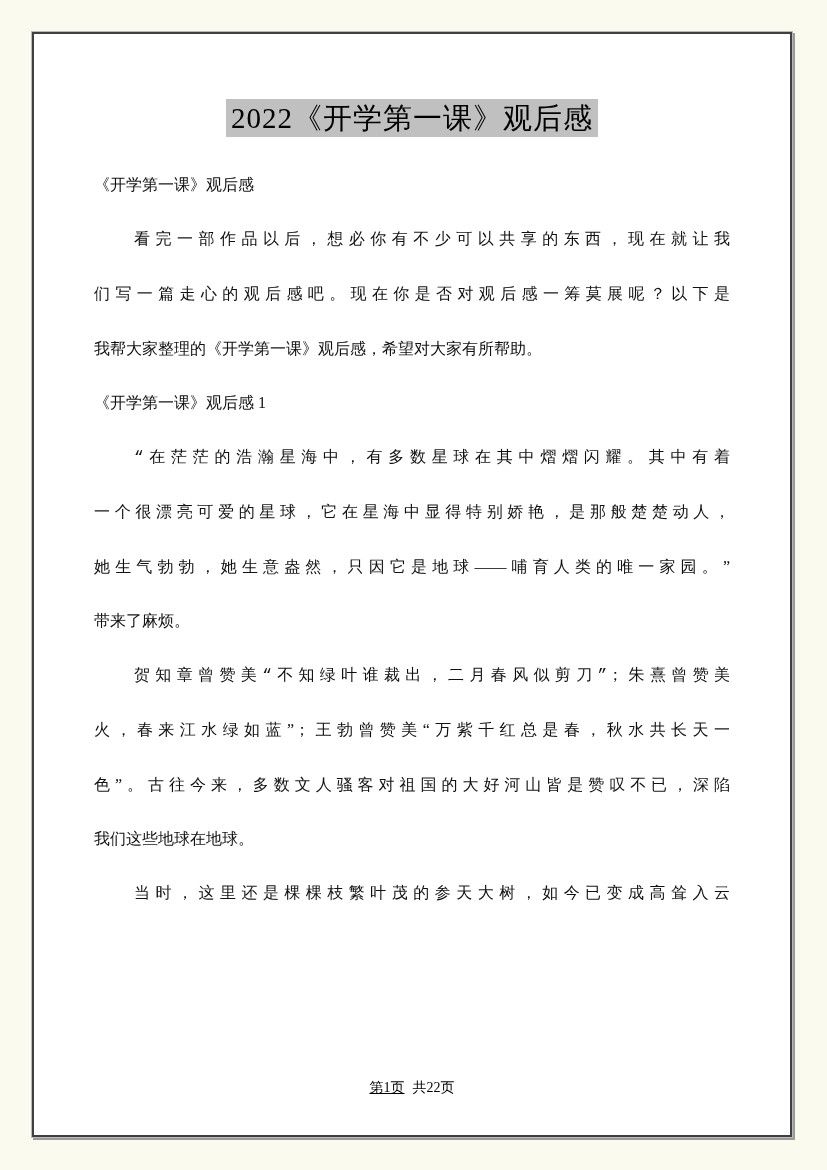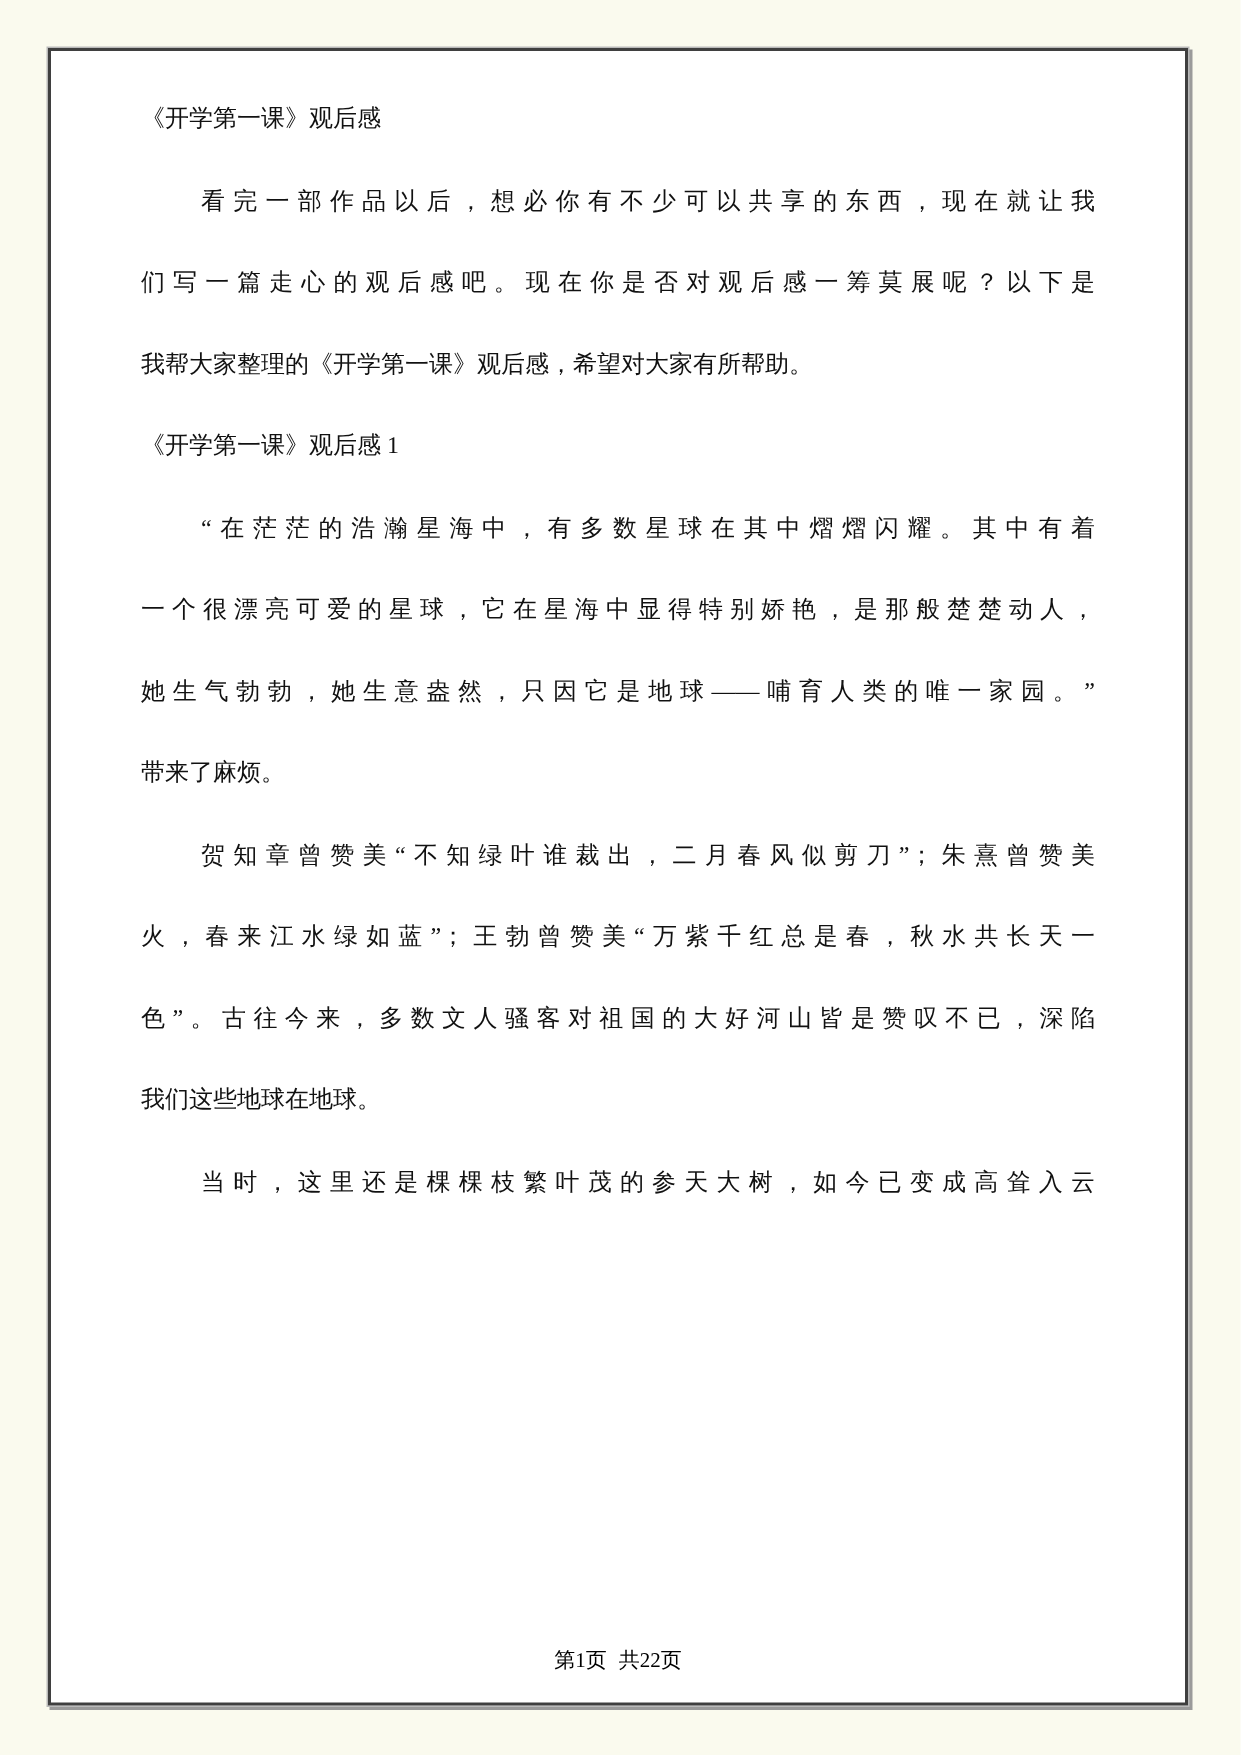--- a/index.html
+++ b/index.html
@@ -56,40 +56,43 @@
     text-align: justify;
     white-space: nowrap;
     overflow: visible;
   }
   .line.fill {
     white-space: normal;
     text-align-last: justify;
   }
   .line.indent {
     padding-left: 40px;
+    font-family: Liberation Mono, monospace;
   }
   .page-footer {
     position: absolute;
     left: 0;
     right: 0;
     bottom: 38px;
     text-align: center;
     font-size: 14px;
     color: #000000;
   }
   .page-footer .cur {
     margin-right: 8px;
+    text-decoration: underline;
   }
 </style>
 </head>
 <body style="background: rgb(250, 250, 238);">
 
 <div class="sheet" style="background: rgb(255, 255, 255);">
   <div class="content">
 
+    <h1 class="doc-title"><span class="hl" style="background: rgb(192, 192, 192);">2022《开学第一课》观后感</span></h1>
 
     <div class="body-text">
       <div class="line" id="line-0">《开学第一课》观后感</div>
       <div class="line indent fill" id="line-1">看完一部作品以后，想必你有不少可以共享的东西，现在就让我</div>
       <div class="line fill" id="line-2">们写一篇走心的观后感吧。现在你是否对观后感一筹莫展呢？以下是</div>
       <div class="line" id="line-3">我帮大家整理的《开学第一课》观后感，希望对大家有所帮助。</div>
       <div class="line" id="line-4">《开学第一课》观后感 1</div>
       <div class="line indent fill" id="line-5">“在茫茫的浩瀚星海中，有多数星球在其中熠熠闪耀。其中有着</div>
       <div class="line fill" id="line-6">一个很漂亮可爱的星球，它在星海中显得特别娇艳，是那般楚楚动人，</div>
       <div class="line fill" id="line-7">她生气勃勃，她生意盎然，只因它是地球——哺育人类的唯一家园。”</div>

